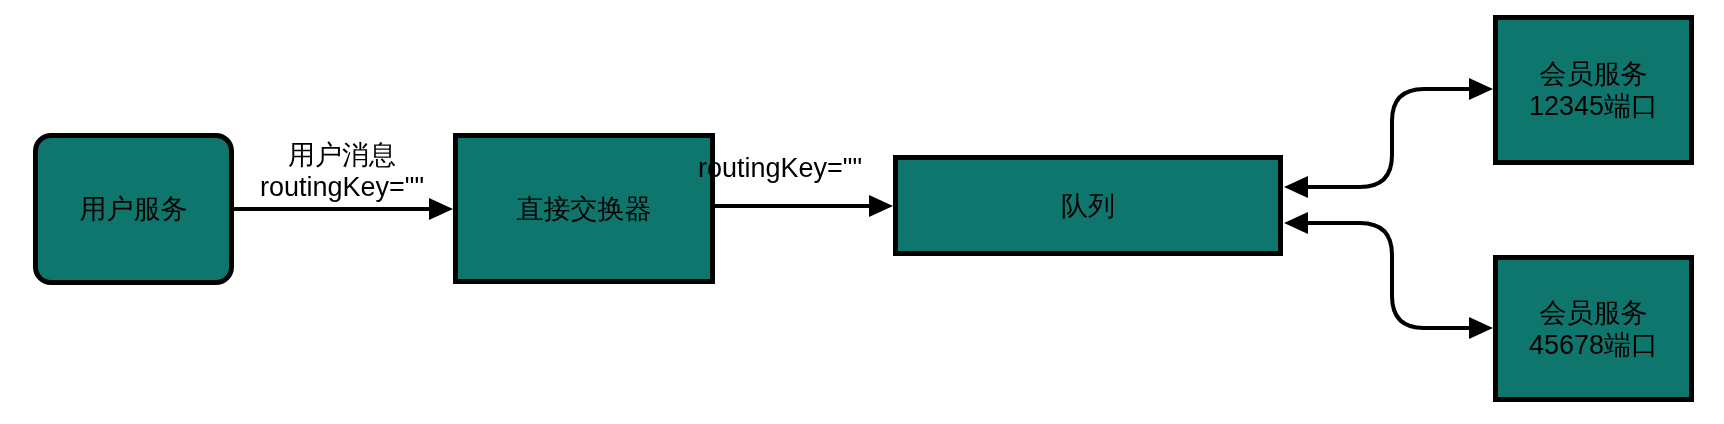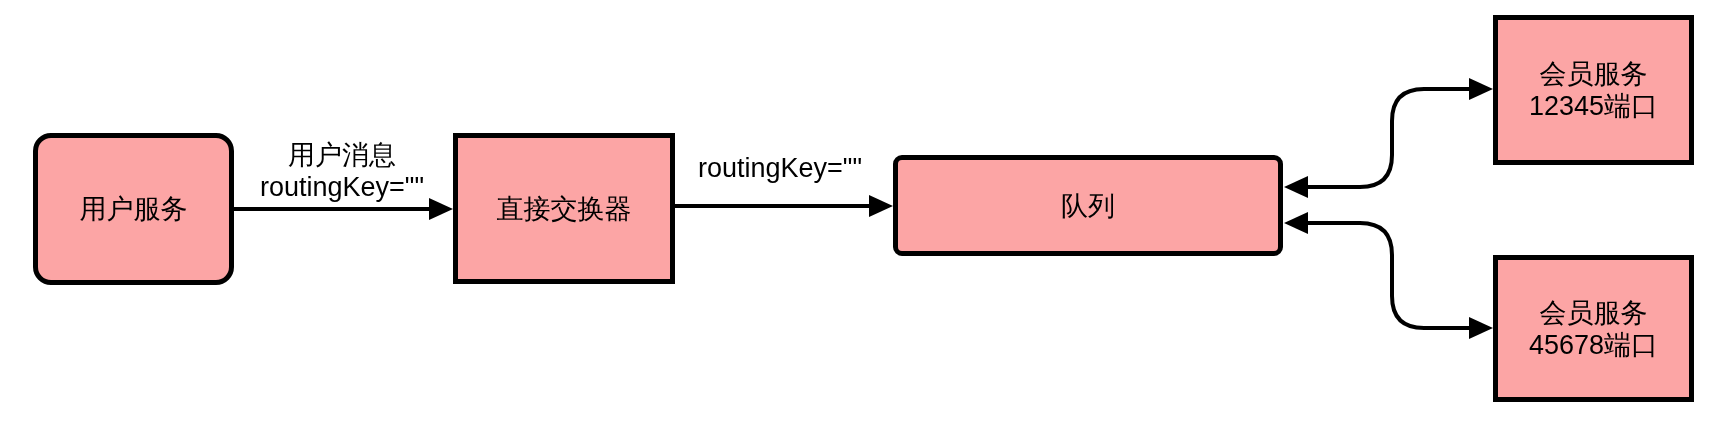--- a/index.html
+++ b/index.html
@@ -14,33 +14,33 @@
   }
   #edges-svg {
     position: absolute;
     left: 0; top: 0;
     width: 1724px; height: 424px;
   }
   .node {
     position: absolute;
     box-sizing: border-box;
     border: 5px solid #000000;
-    background: #fca5a5;
+    background: #0f766e;
     display: flex;
     flex-direction: column;
     align-items: center;
     justify-content: center;
     text-align: center;
     font-size: 27px;
     line-height: 32px;
     color: #000000;
   }
   #node-user      { left: 33px;   top: 133px; width: 201px; height: 152px; border-radius: 18px; }
-  #node-exchange  { left: 453px;  top: 133px; width: 222px; height: 151px; }
-  #node-queue     { left: 893px;  top: 155px; width: 390px; height: 101px; border-radius: 9px; }
+  #node-exchange  { left: 453px;  top: 133px; width: 262px; height: 151px; }
+  #node-queue     { left: 893px;  top: 155px; width: 390px; height: 101px; }
   #node-member1   { left: 1493px; top: 15px;  width: 201px; height: 150px; }
   #node-member2   { left: 1493px; top: 255px; width: 201px; height: 147px; }
   .edge-label {
     position: absolute;
     text-align: center;
     font-size: 27px;
     line-height: 32px;
     color: #000000;
     white-space: nowrap;
   }

